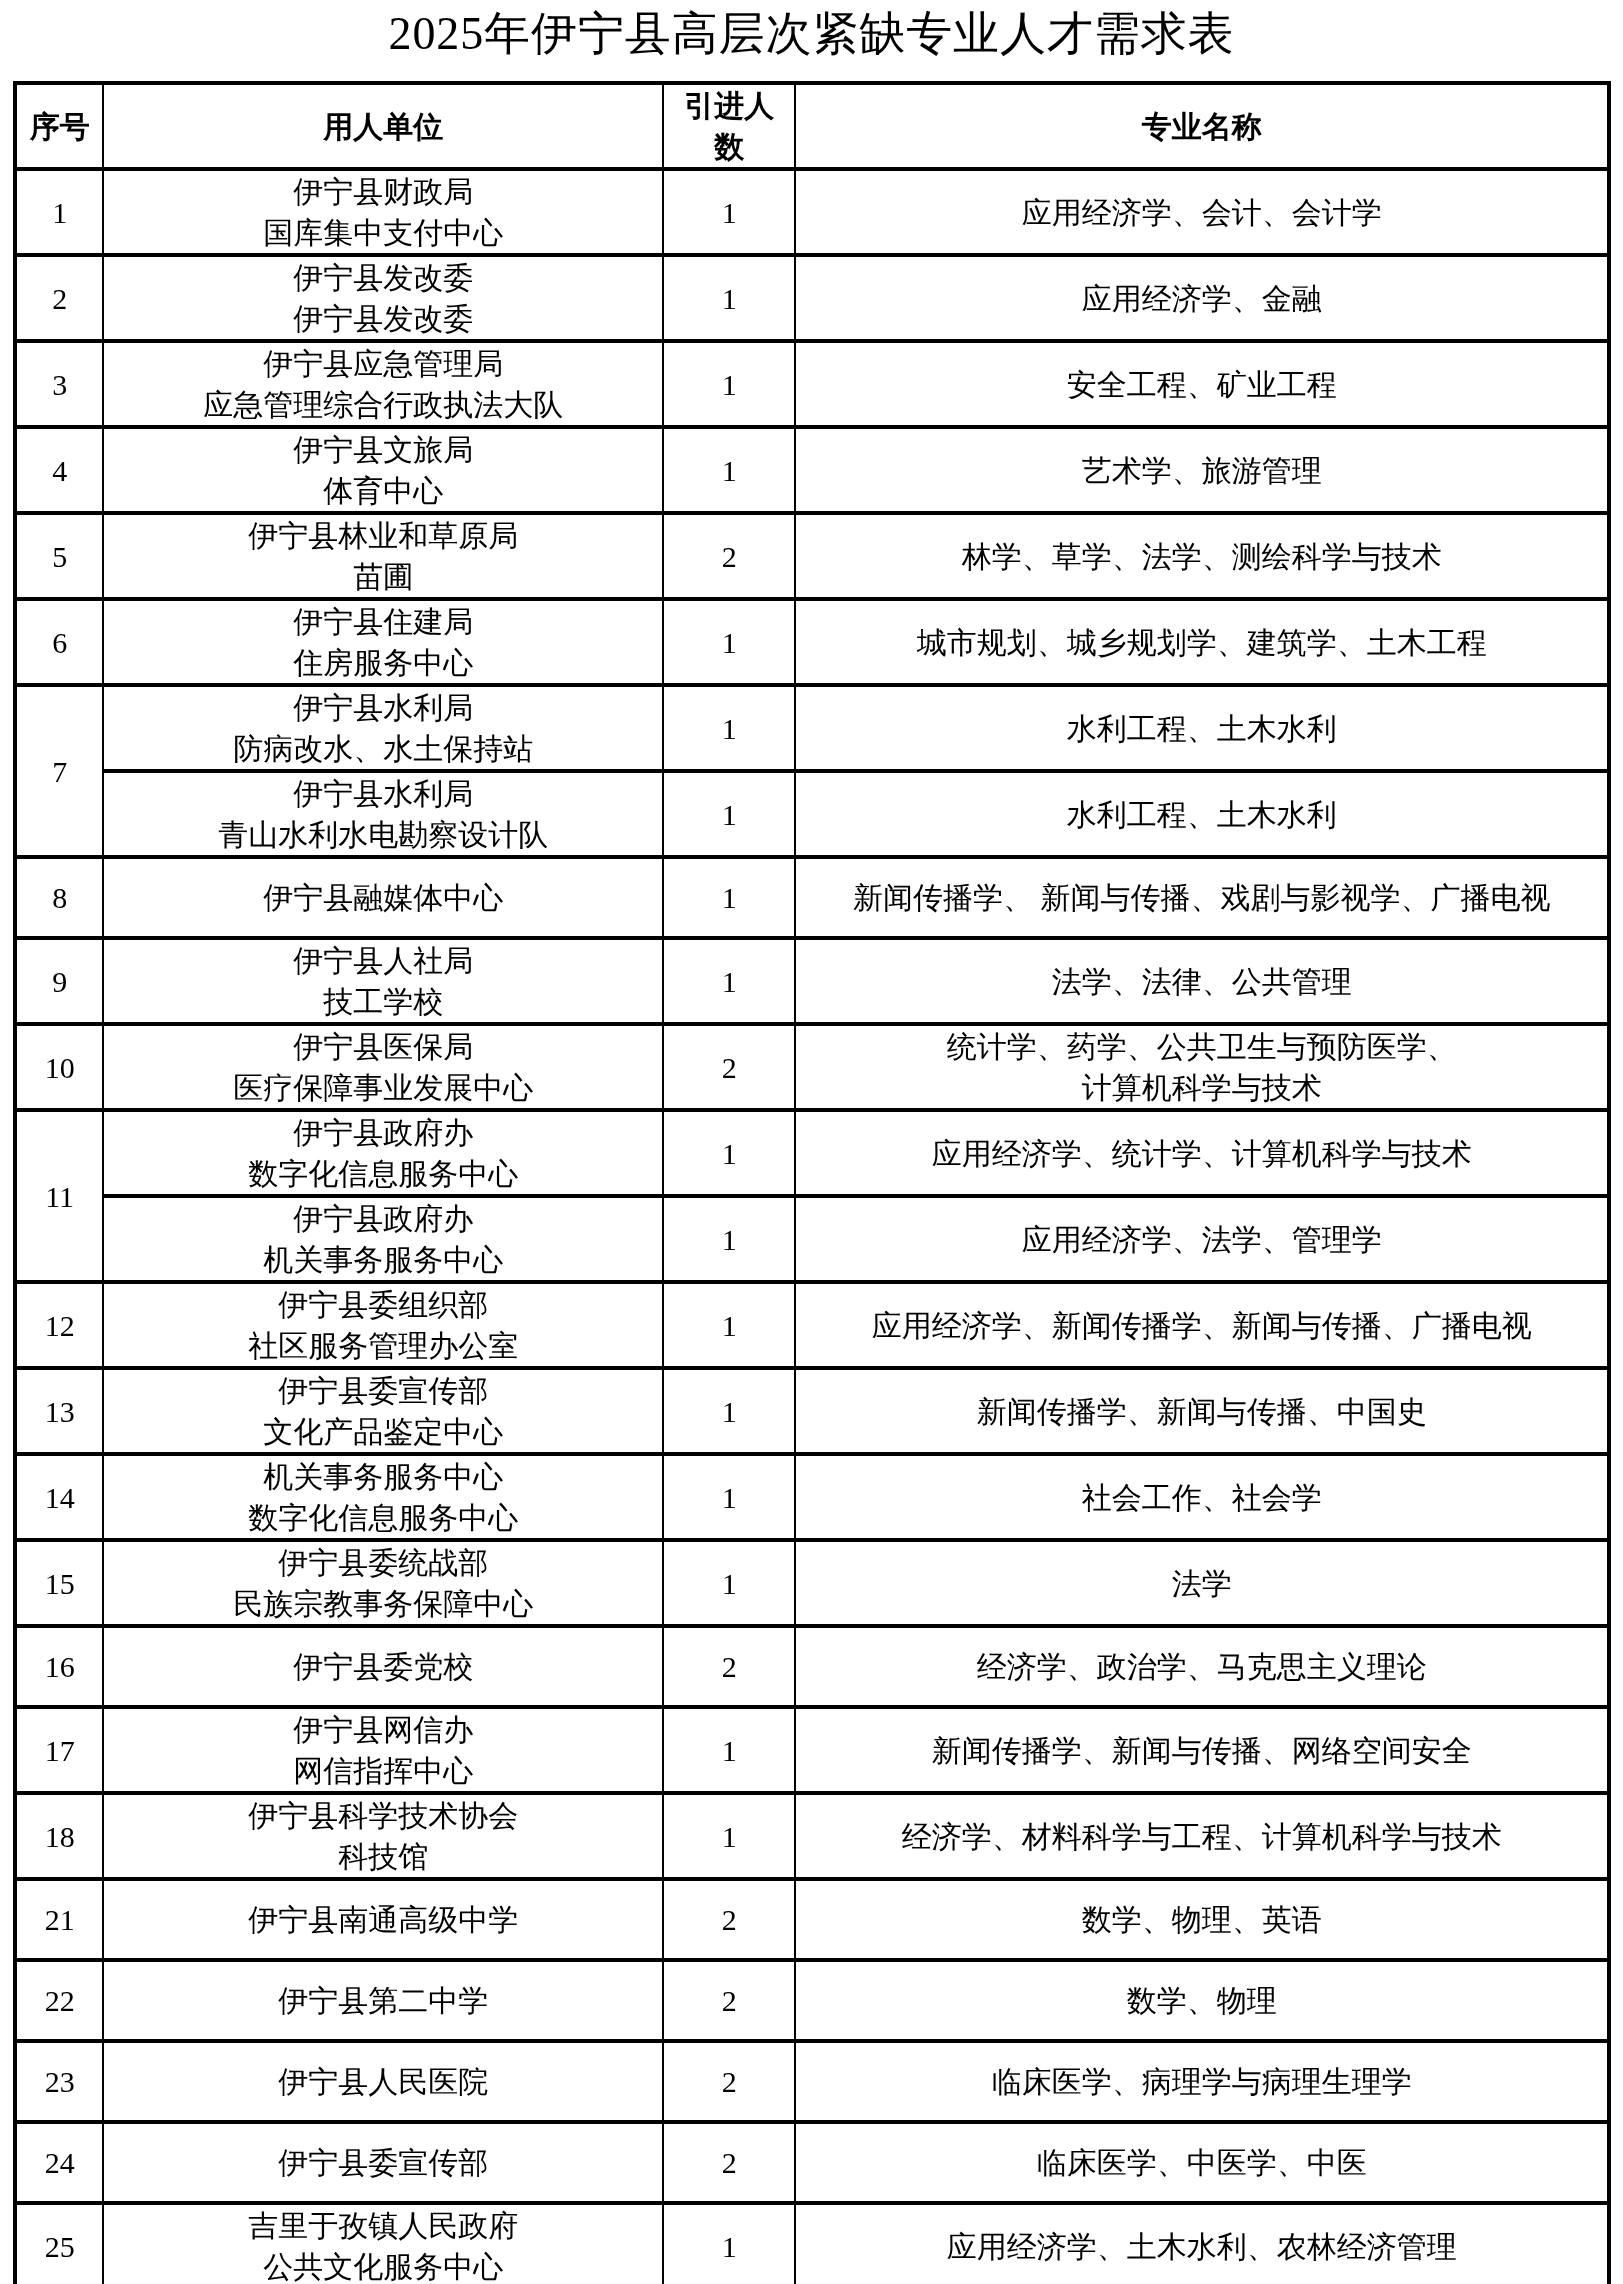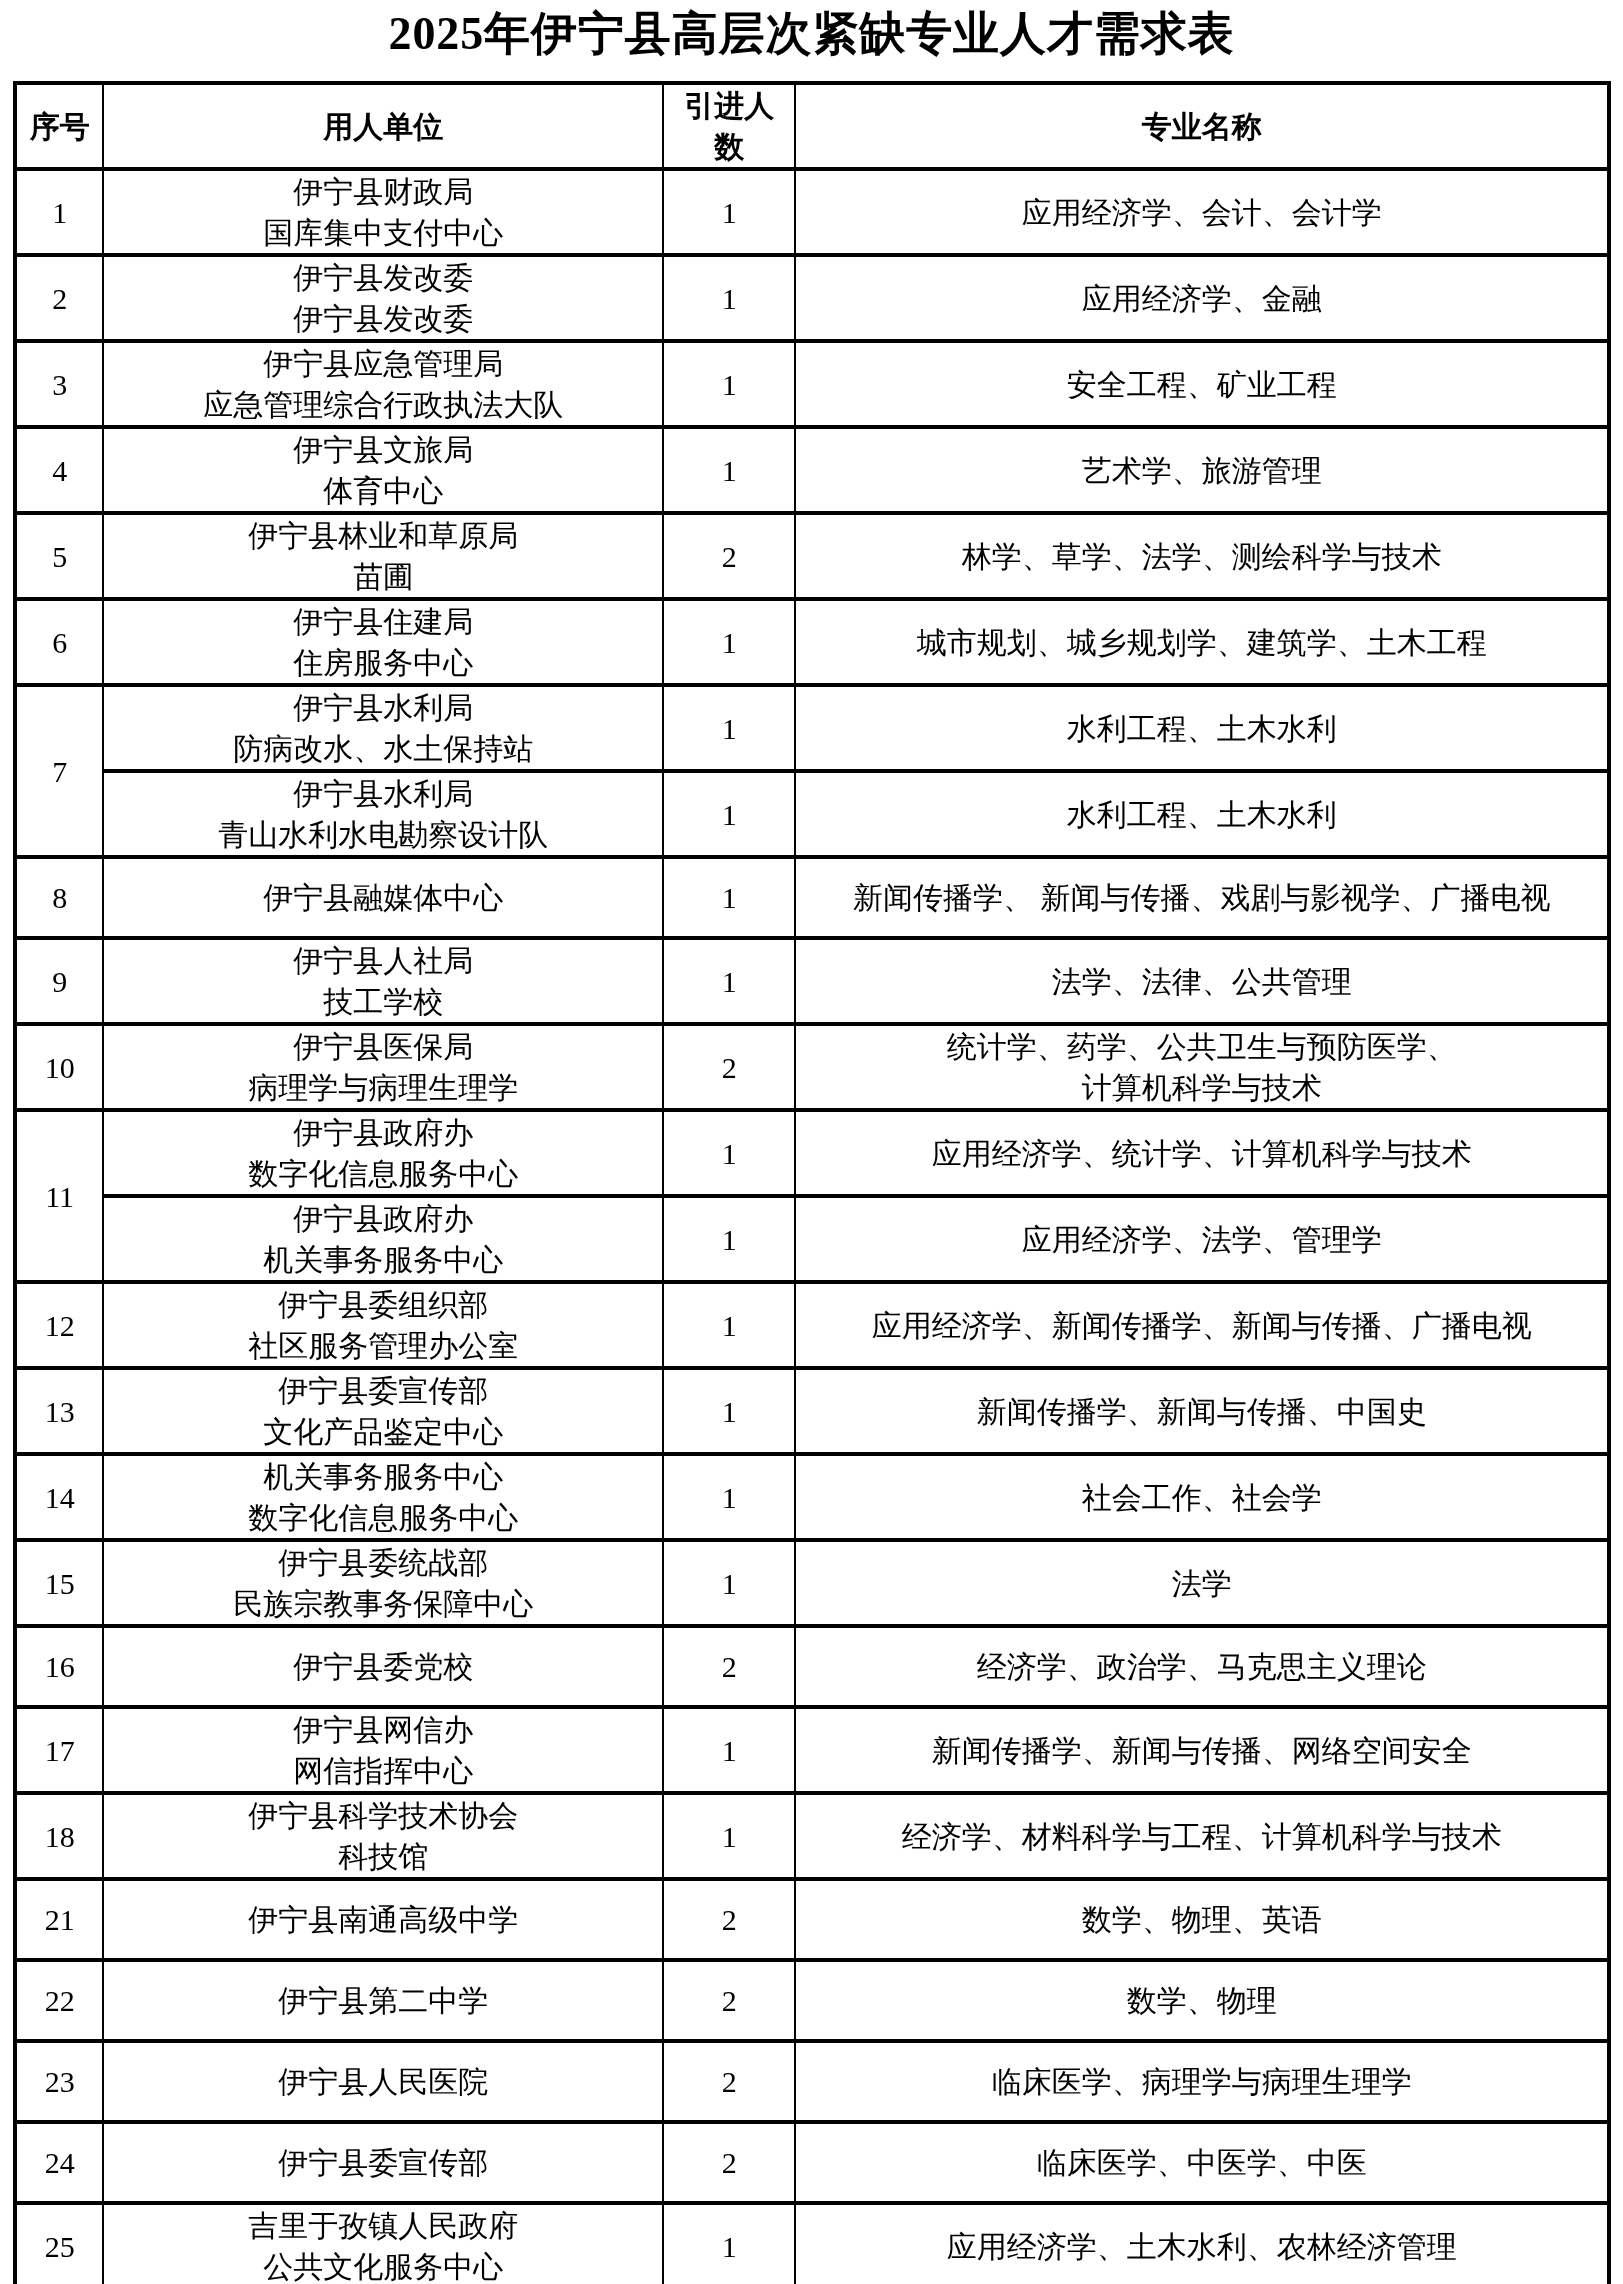--- a/index.html
+++ b/index.html
@@ -6,21 +6,21 @@
   html, body {
     width: 1623px;
     background: #ffffff;
     color: #000000;
     font-family: "Liberation Serif", "DejaVu Serif", serif;
   }
   body { height: 2284px; overflow: hidden; }
   .title {
     text-align: center;
     font-size: 46px;
-    font-weight: bold;
+    font-weight: normal;
     padding-top: 7px;
     height: 58px;
     line-height: 53px;
     letter-spacing: 0.9px;
   }
   table.demand-table {
     border-collapse: collapse;
     table-layout: fixed;
     width: 1595px;
     margin: 23px 0 0 13.2px;
@@ -170,21 +170,21 @@
           </td>
           <td class="count-cell">1</td>
           <td class="majors-cell">
             <div>法学、法律、公共管理</div>
           </td>
         </tr>
         <tr>
           <td class="no-cell" rowspan="1">10</td>
           <td class="employer-cell">
             <div>伊宁县医保局</div>
-            <div>病理学与病理生理学</div>
+            <div>医疗保障事业发展中心</div>
           </td>
           <td class="count-cell">2</td>
           <td class="majors-cell">
             <div>统计学、药学、公共卫生与预防医学、</div>
             <div>计算机科学与技术</div>
           </td>
         </tr>
         <tr>
           <td class="no-cell" rowspan="2">11</td>
           <td class="employer-cell">

